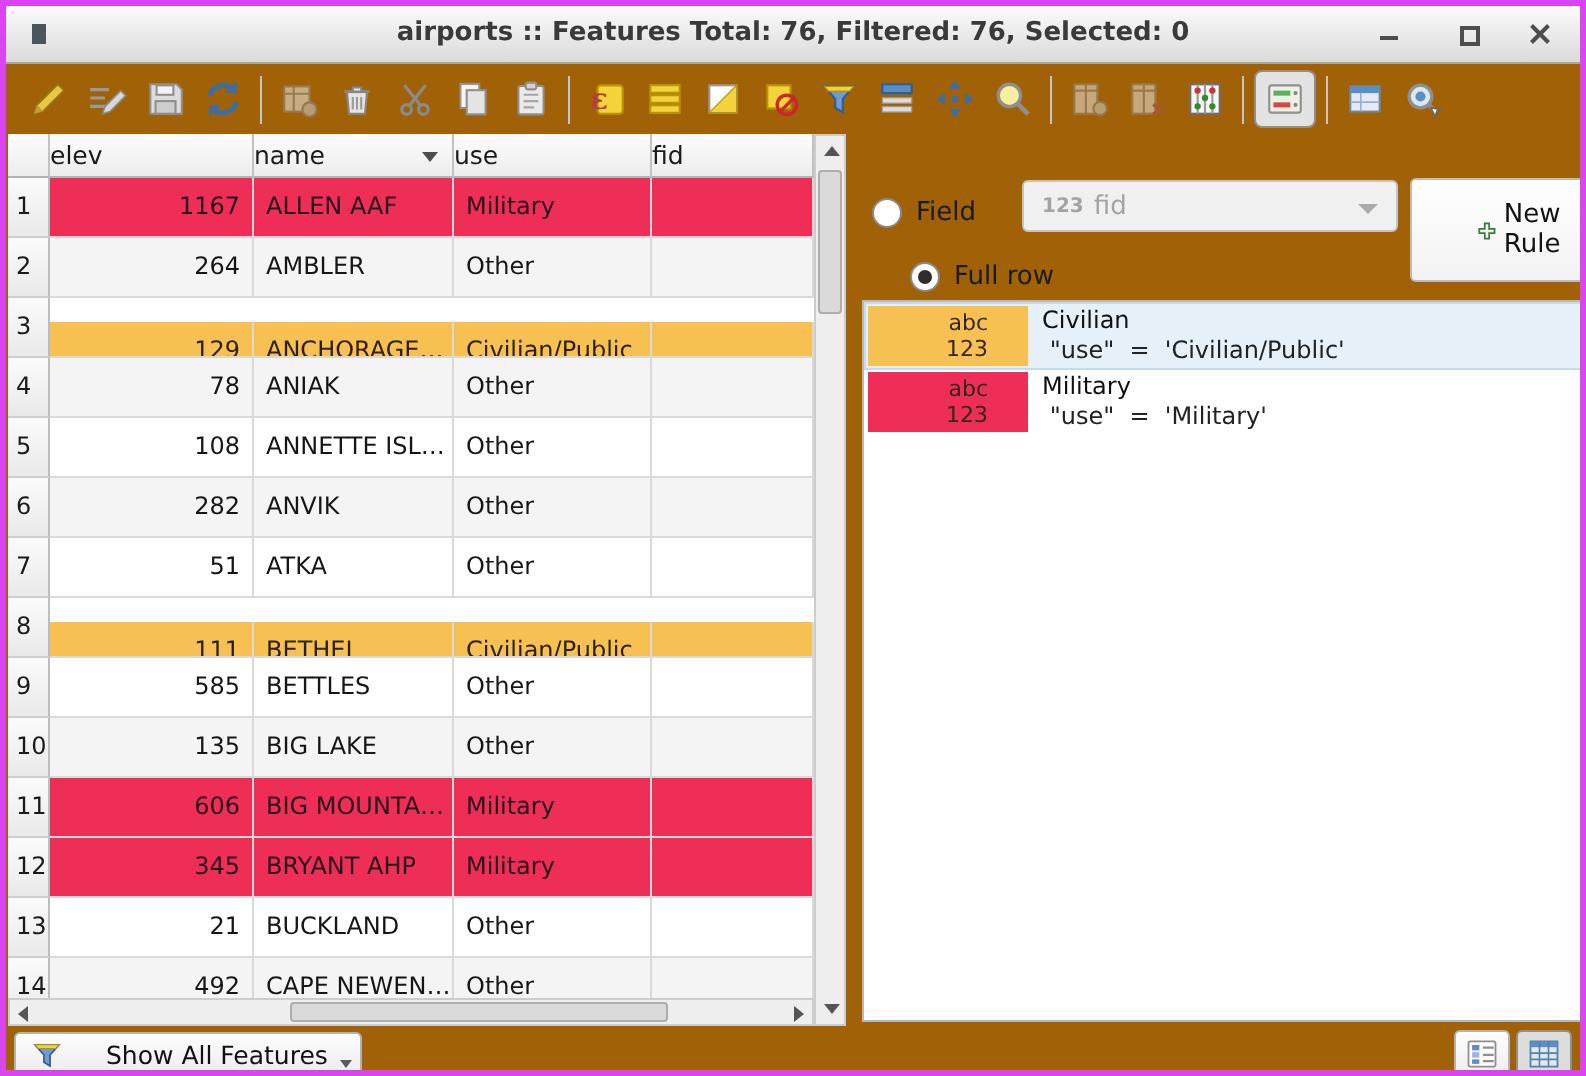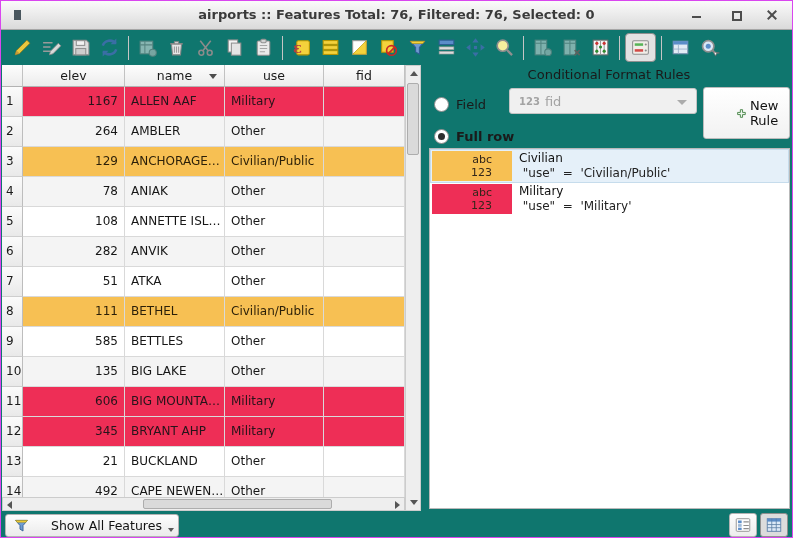--- a/index.html
+++ b/index.html
@@ -1,17 +1,17 @@
 <!DOCTYPE html>
 <html><head>
 <meta charset="utf-8">
 <style>
   html,body{margin:0;padding:0;background:#d8d8d8;}
-  .window{position:relative;width:793px;height:538px;box-sizing:border-box;border:1px solid #d946ef;
-    background:#0f766e;font-family:"DejaVu Sans",sans-serif;overflow:hidden;}
+  .window{position:relative;width:793px;height:538px;box-sizing:border-box;border:3px solid #d946ef;
+    background:#a16207;font-family:"DejaVu Sans",sans-serif;overflow:hidden;}
   
   .titlebar{position:absolute;left:0;top:0;right:0;height:28px;
     background:linear-gradient(#fbfbfb,#dadada);border-bottom:1px solid #a6a6a6;}
   .title{position:absolute;width:100%;text-align:center;line-height:28px;
     font-weight:bold;font-size:13px;color:#3a3a3a;}
   .win-icon{position:absolute;left:13px;top:9px;width:7px;height:10px;background:#49565e;}
   .win-btn{position:absolute;top:0;width:28px;height:28px;cursor:default;}
   .wb-min{right:82px;} .wb-max{right:42px;} .wb-close{right:6px;}
   .wb-min::after{content:"";position:absolute;left:10px;top:15px;width:9px;height:2px;background:#4d4d4d;}
   .wb-max::after{content:"";position:absolute;left:10px;top:10px;width:6px;height:6px;border:2px solid #4d4d4d;}
@@ -20,30 +20,30 @@
   
   .toolbar{position:absolute;top:29px;left:0;right:0;height:35px;display:flex;align-items:center;padding-left:7px;}
   .tb-btn{width:27px;height:27px;display:flex;align-items:center;justify-content:center;margin:0 1px;box-sizing:border-box;}
   .tb-btn svg{width:21px;height:21px;display:block;}
   .tb-btn.pressed{border:1px solid #8f8f8f;border-radius:4px;background:#e2e2e2;width:31px;height:29px;}
   .tb-sep{width:1px;height:24px;background:#c5c5c5;margin:0 4px;flex:none;}
   
   .table-region{position:absolute;left:1px;top:64px;width:420px;height:446px;}
   .grid-header{position:absolute;left:0;top:0;display:grid;grid-template-columns:21px 102px 100px 99px 81px;height:22px;width:403px;}
   .hcell{background:linear-gradient(#fdfdfd,#ececec);border-right:1px solid #c2c2c2;border-bottom:1px solid #b3b3b3;
-    text-align:center;font-size:12.5px;line-height:21px;color:#1a1a1a;position:relative;box-sizing:border-box;}
+    font-size:12.5px;line-height:21px;color:#1a1a1a;position:relative;box-sizing:border-box;}
   .sort-arrow{position:absolute;right:7px;top:9px;width:0;height:0;border-left:4px solid transparent;
     border-right:4px solid transparent;border-top:5px solid #4d4d4d;}
   .rows{position:absolute;left:0;top:22px;width:403px;height:410px;overflow:hidden;background:#fff;}
   .row{display:grid;grid-template-columns:21px 102px 100px 99px 81px;height:30px;}
   .cell{background:#fff;border-right:1px solid #d9d9d9;border-bottom:1px solid #d9d9d9;font-size:12px;
     line-height:29px;padding:0 6px;white-space:nowrap;overflow:hidden;box-sizing:border-box;color:#161616;}
   .row.alt .cell{background:#f4f4f4;}
   .row.military .cell{background:var(--military);color:#26141a;}
-  .row.civilian .cell{background:var(--civilian);color:#2b1f08;}
+  .row.civilian .cell{background:var(--civilian);color:#2b1f08;margin-top:12px;}
   .cell.num{text-align:right;}
   .rownum{background:linear-gradient(#fbfbfb,#e9e9e9);border-right:1px solid #bdbdbd;border-bottom:1px solid #cecece;
     font-size:12px;line-height:29px;padding-left:4px;color:#1a1a1a;box-sizing:border-box;}
   
   .vscroll{position:absolute;left:403px;top:0;width:16px;height:446px;background:#eeeeee;border:1px solid #cccccc;box-sizing:border-box;}
   .hscroll{position:absolute;left:0;top:432px;width:403px;height:14px;background:#eeeeee;border:1px solid #cccccc;box-sizing:border-box;}
   .sb-thumb-v{position:absolute;left:1px;right:1px;top:17px;height:70px;background:#dadada;border:1px solid #adadad;border-radius:2px;}
   .sb-thumb-h{position:absolute;top:1px;bottom:1px;left:140px;width:187px;background:#dadada;border:1px solid #adadad;border-radius:2px;}
   .tri{width:0;height:0;position:absolute;}
   .tri-up{left:4px;top:5px;border-left:4px solid transparent;border-right:4px solid transparent;border-bottom:5px solid #555;}
@@ -434,41 +434,40 @@
       <div class="sb-thumb-v"></div>
       <div class="tri tri-down"></div>
     </div>
     <div class="hscroll">
       <div class="tri tri-left"></div>
       <div class="sb-thumb-h"></div>
       <div class="tri tri-right"></div>
     </div>
   </div>
 
-  <div class="panel-title">Conditional Format Rules</div>
 
   <div class="radio-row" style="left:433px;top:96px;">
     <span class="radio"></span>
     <span>Field</span>
   </div>
 
   <div class="combo">
     <span class="combo-badge">123</span>
     <span class="combo-value">fid</span>
     <span class="combo-arrow"></span>
   </div>
 
   <div class="new-rule-btn">
     <svg viewBox="0 0 20 20" width="17" height="17">
       <path d="M8 3h4v5h5v4h-5v5H8v-5H3V8h5z" fill="#eef6ee" stroke="#3c7d3c" stroke-width="1.6"></path>
     </svg>
     <span>New Rule</span>
   </div>
 
-  <div class="radio-row" style="left:433px;top:128px;font-weight:bold;">
+  <div class="radio-row" style="left:452px;top:128px;">
     <span class="radio checked"></span>
     <span>Full row</span>
   </div>
 
   <div class="rules-list" id="rules-list">
       <div class="rule-item selected">
         <div class="swatch" style="background: rgb(247, 192, 83);">
           <div>abc</div>
           <div>123</div>
         </div>

